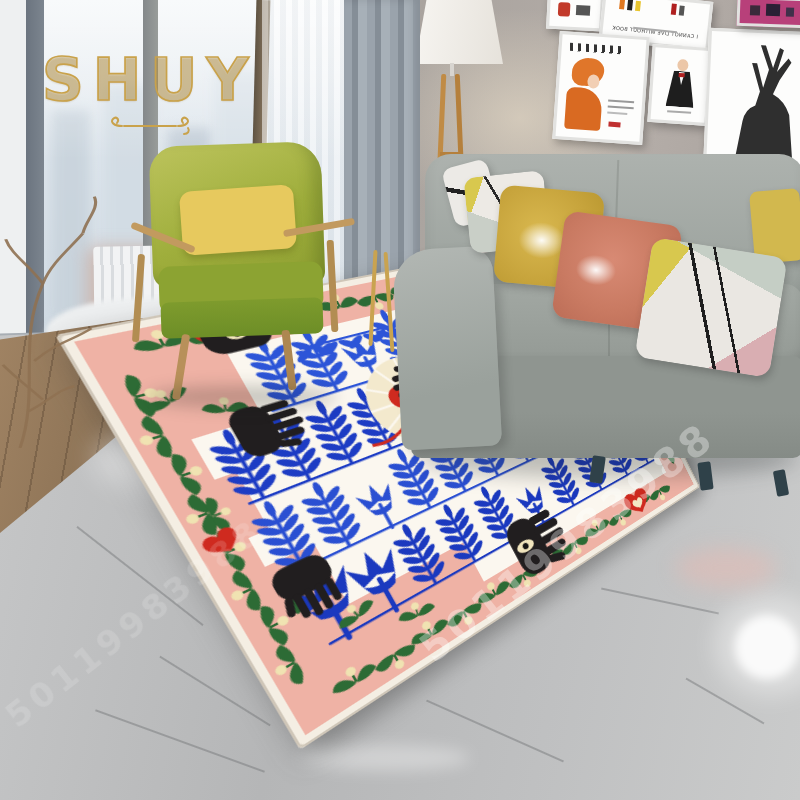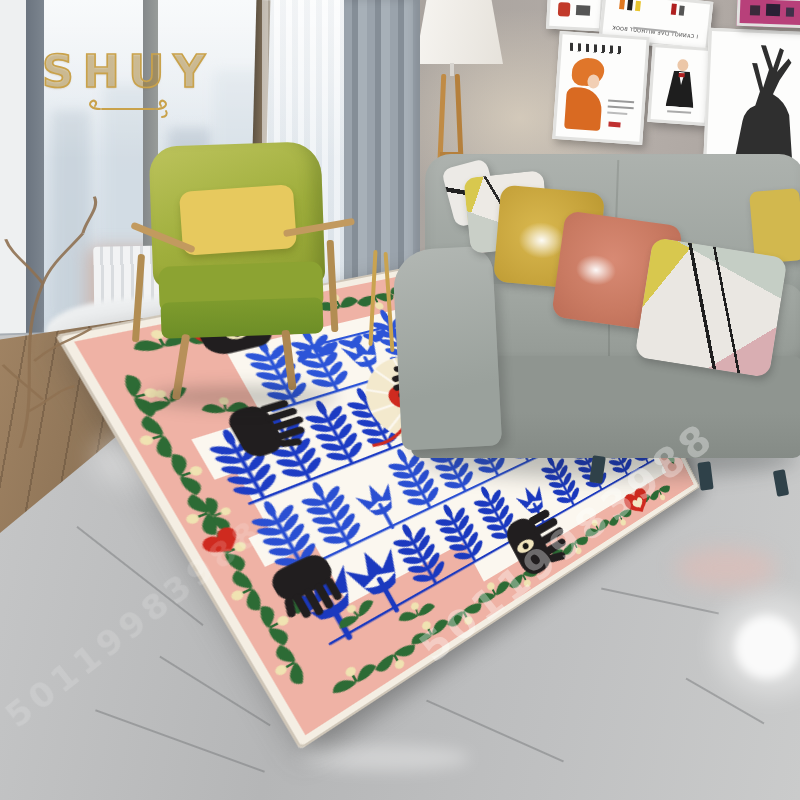--- a/index.html
+++ b/index.html
@@ -71,21 +71,21 @@
   .sshadow{left:15px;top:310px;width:380px;height:42px;border-radius:50%;background:rgba(30,35,35,.28);filter:blur(10px);}
   .pillow{position:absolute;box-shadow:2px 4px 7px rgba(40,40,40,.25);}
   .splash{position:absolute;background:radial-gradient(closest-side,rgba(255,255,255,.95),rgba(255,255,255,0));}
 
   
   .twigs{left:0;top:158px;width:100px;height:290px;z-index:16;}
 
   
   .wm{position:absolute;color:var(--watermark-white);font-weight:bold;font-size:40px;letter-spacing:5px;white-space:nowrap;z-index:20;transform-origin:left center;}
   .logo{left:42px;top:46px;z-index:21;text-align:center;}
-  .logo-text{font-size:44px;font-weight:bold;letter-spacing:9px;color:rgba(201,162,75,.25);-webkit-text-stroke:1.7px var(--gold);text-shadow:0 1px 2px rgba(140,100,30,.35);}
+  .logo-text{font-size:58px;font-weight:bold;letter-spacing:9px;color:rgba(201,162,75,.25);-webkit-text-stroke:1.7px var(--gold);text-shadow:0 1px 2px rgba(140,100,30,.35);}
 </style>
 </head>
 <body>
 
 <div class="stage">
 
   <div class="abs wall"></div>
   <div class="abs wall-glow"></div>
 
   <div class="abs window">

